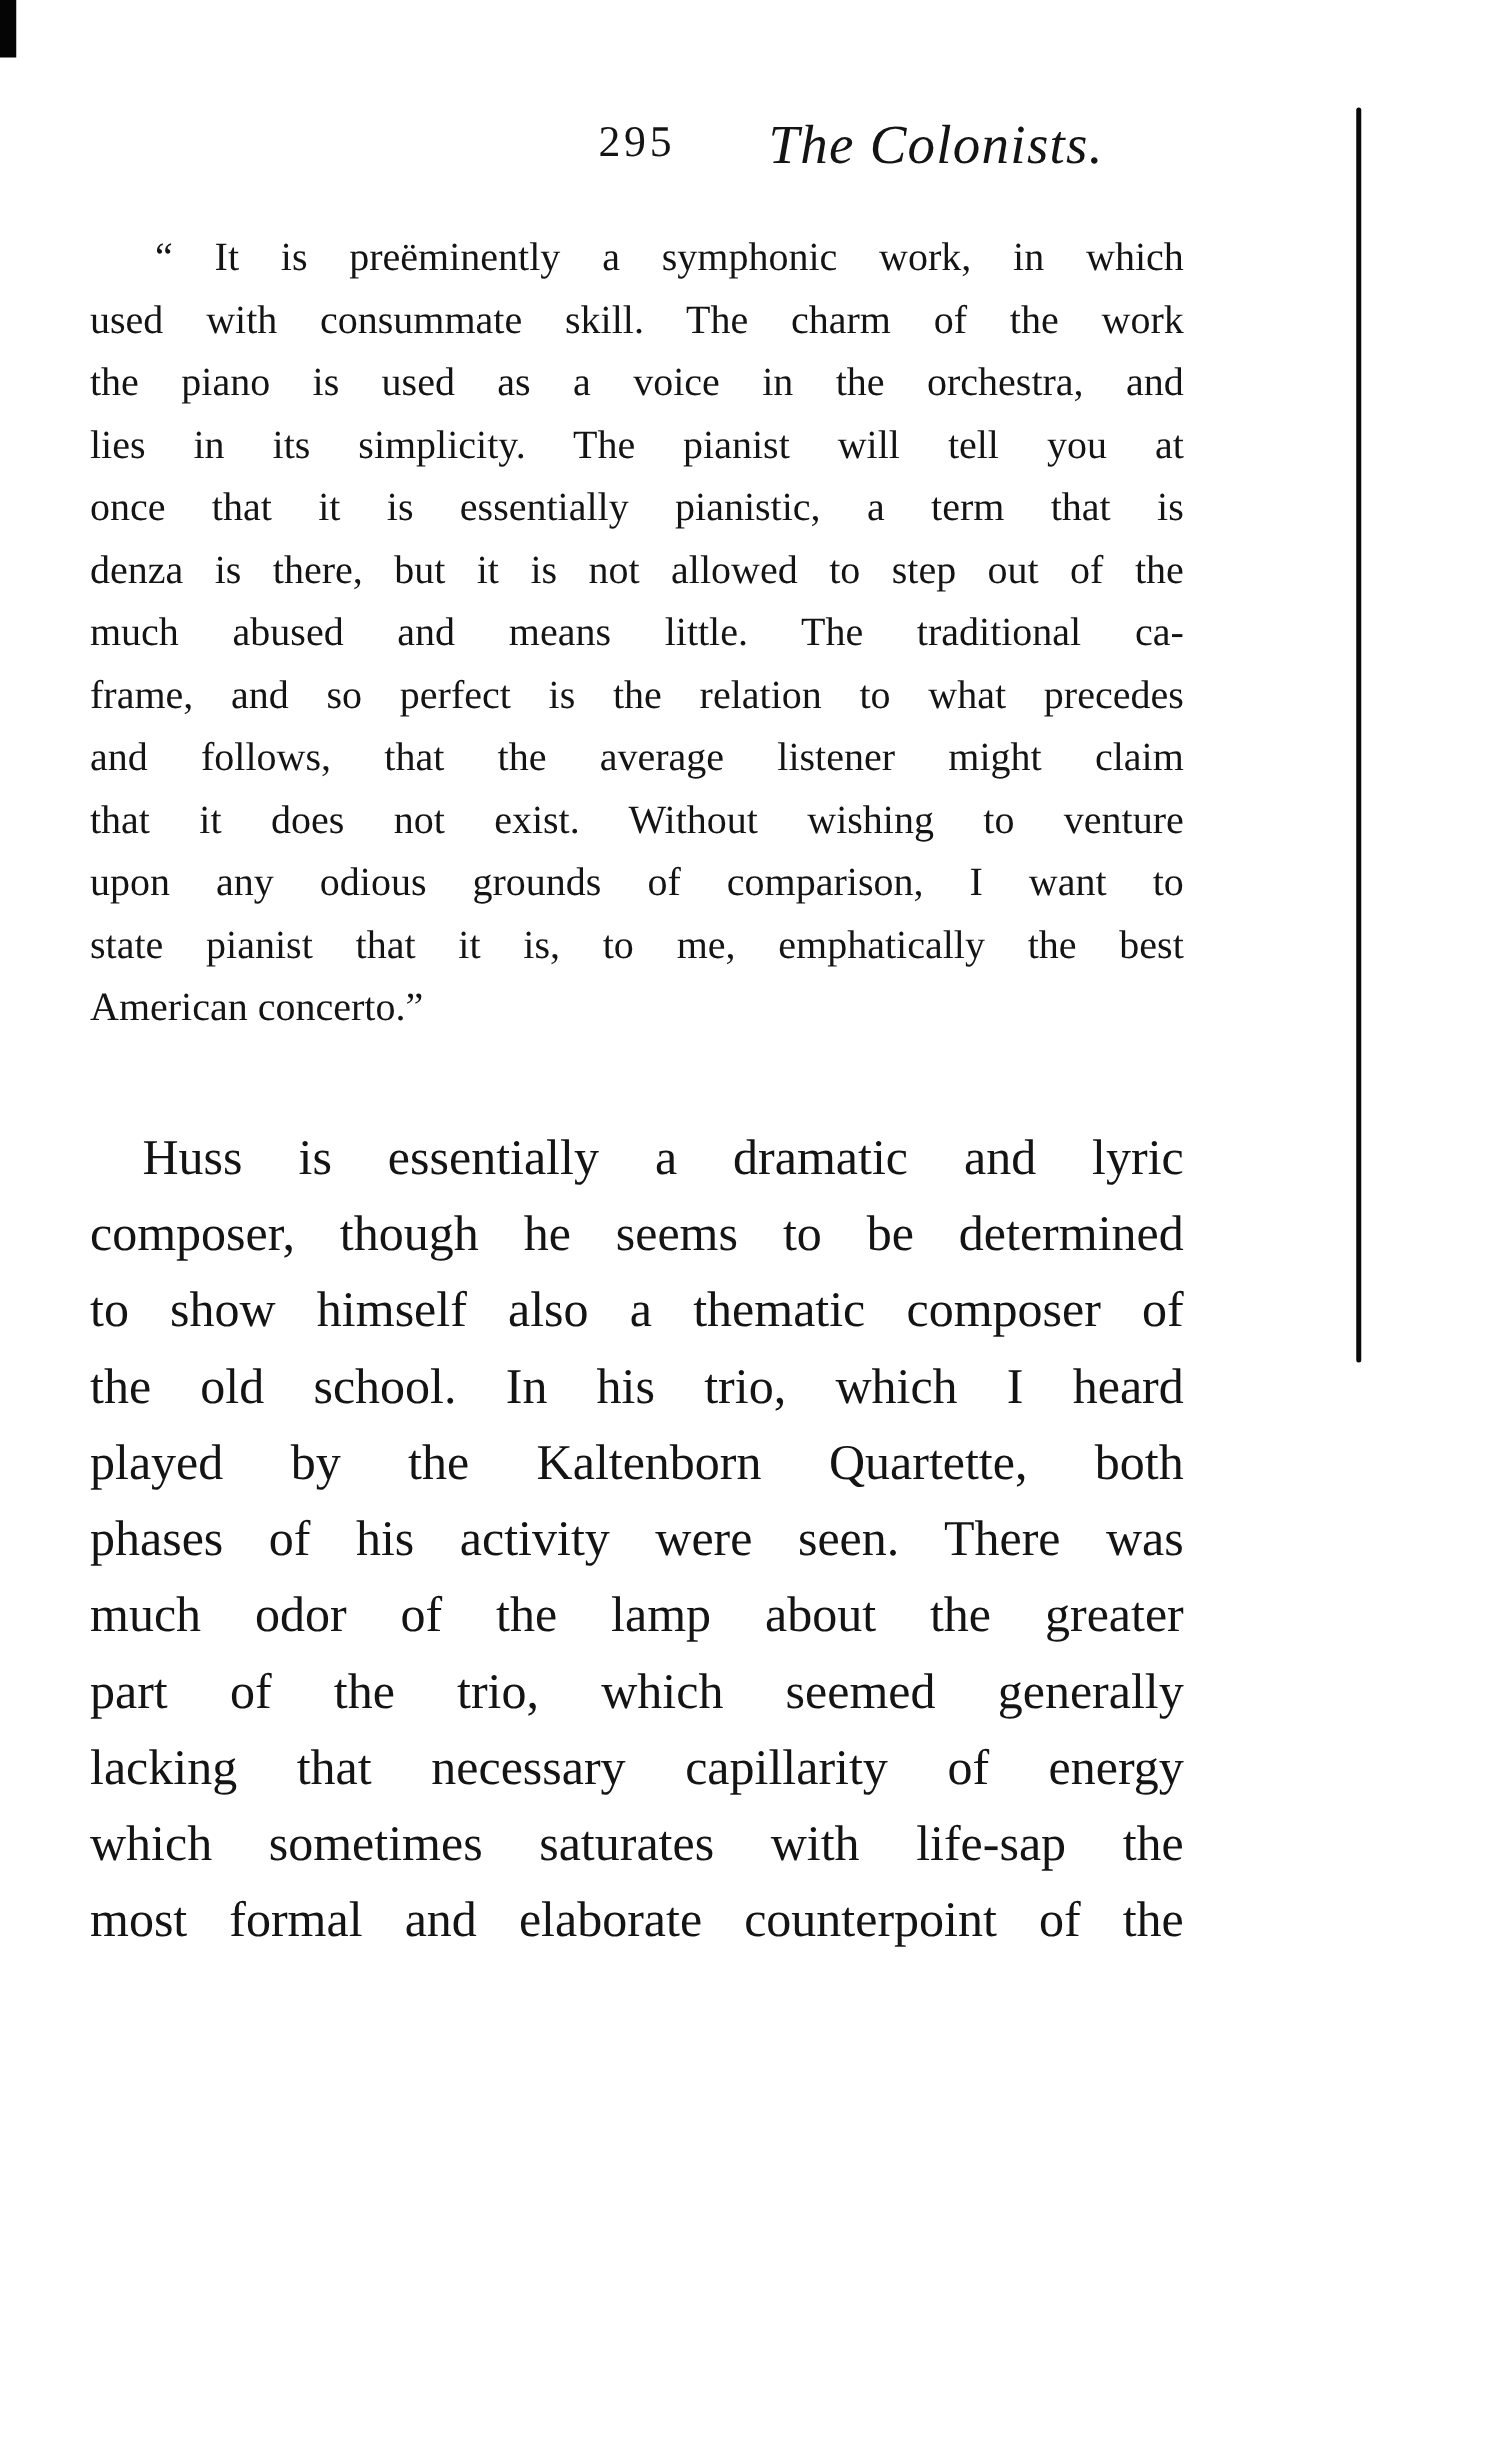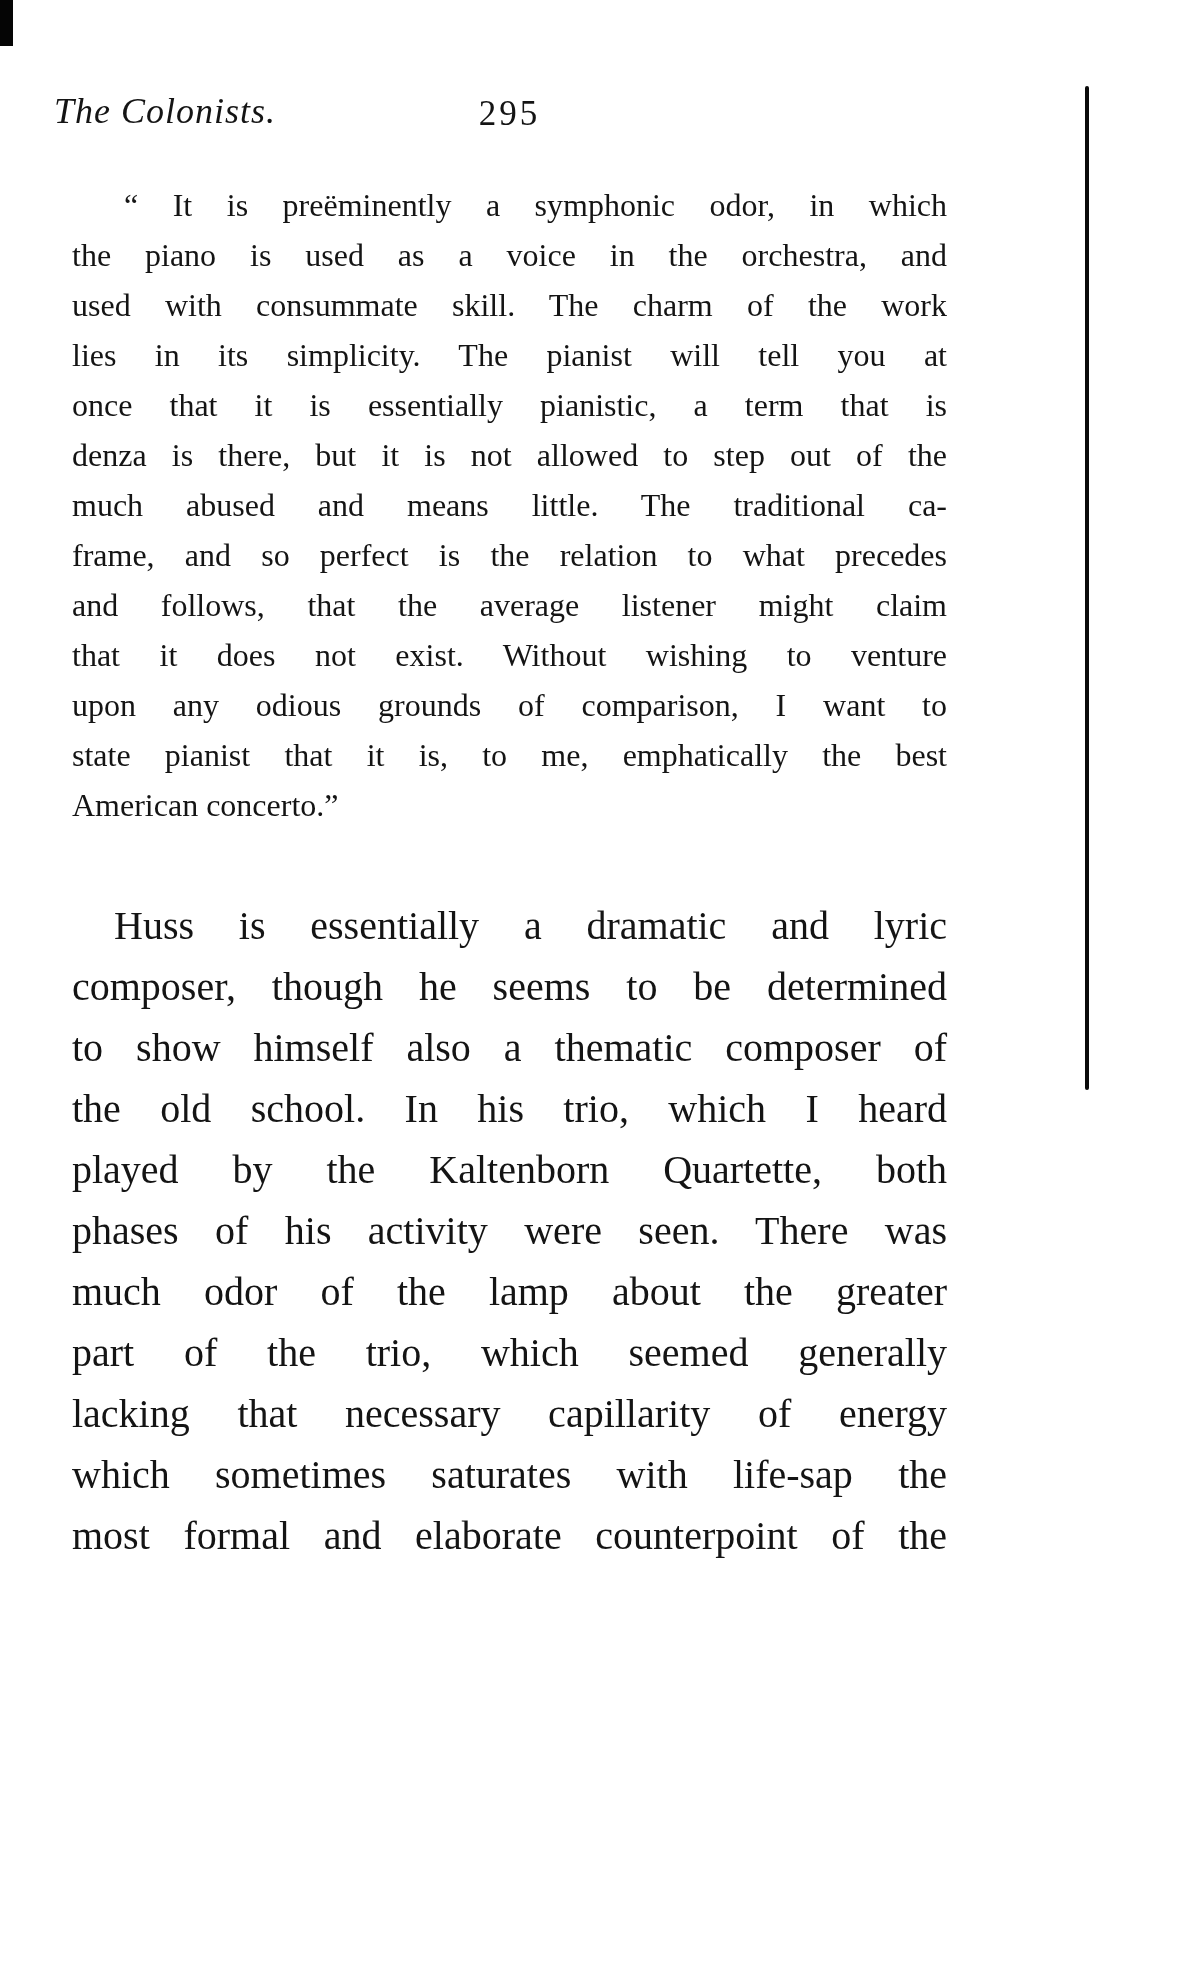--- a/index.html
+++ b/index.html
@@ -16,27 +16,27 @@
     overflow: hidden;
   }
   .page {
     position: absolute;
     inset: 0;
     background: #ffffff;
   }
   .header-title {
     position: absolute;
     top: 90px;
-    left: 54px;
+    left: 80px;
     width: 875px;
     padding-right: 72px;
     box-sizing: border-box;
-    text-align: left;
+    text-align: right;
     font-style: italic;
-    font-size: 36px;
+    font-size: 44px;
     letter-spacing: 1px;
   }
   .page-number {
     position: absolute;
     top: 94px;
     left: 72px;
     width: 875px;
     text-align: center;
     font-size: 35px;
     letter-spacing: 3px;
@@ -85,23 +85,23 @@
 <div class="page">
 
   <div class="artifact-corner"></div>
   <div class="artifact-edge-line"></div>
 
   <div class="header-title">The Colonists.</div>
 
   <div class="page-number">295</div>
 
   <div class="para quoted-para">
-      <div class="line">“ It is preëminently a symphonic odor, in which</div>
+      <div class="line">“ It is preëminently a symphonic work, in which</div>
+      <div class="line">used with consummate skill. The charm of the work</div>
       <div class="line">the piano is used as a voice in the orchestra, and</div>
-      <div class="line">used with consummate skill. The charm of the work</div>
       <div class="line">lies in its simplicity. The pianist will tell you at</div>
       <div class="line">once that it is essentially pianistic, a term that is</div>
       <div class="line">denza is there, but it is not allowed to step out of the</div>
       <div class="line">much abused and means little. The traditional ca-</div>
       <div class="line">frame, and so perfect is the relation to what precedes</div>
       <div class="line">and follows, that the average listener might claim</div>
       <div class="line">that it does not exist. Without wishing to venture</div>
       <div class="line">upon any odious grounds of comparison, I want to</div>
       <div class="line">state pianist that it is, to me, emphatically the best</div>
       <div class="line">American concerto.”</div>

